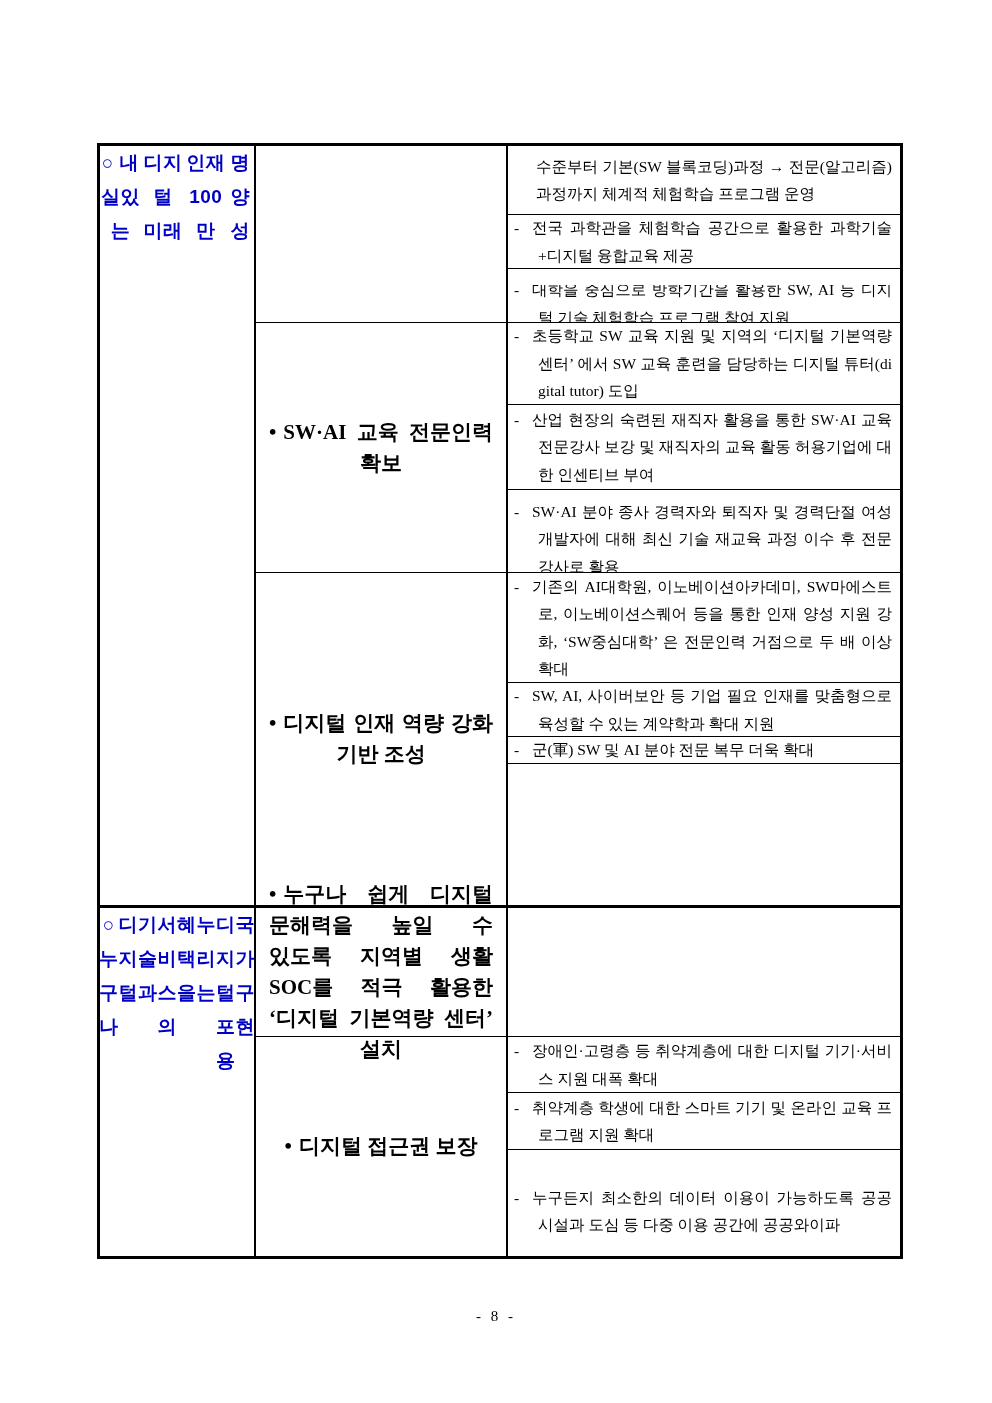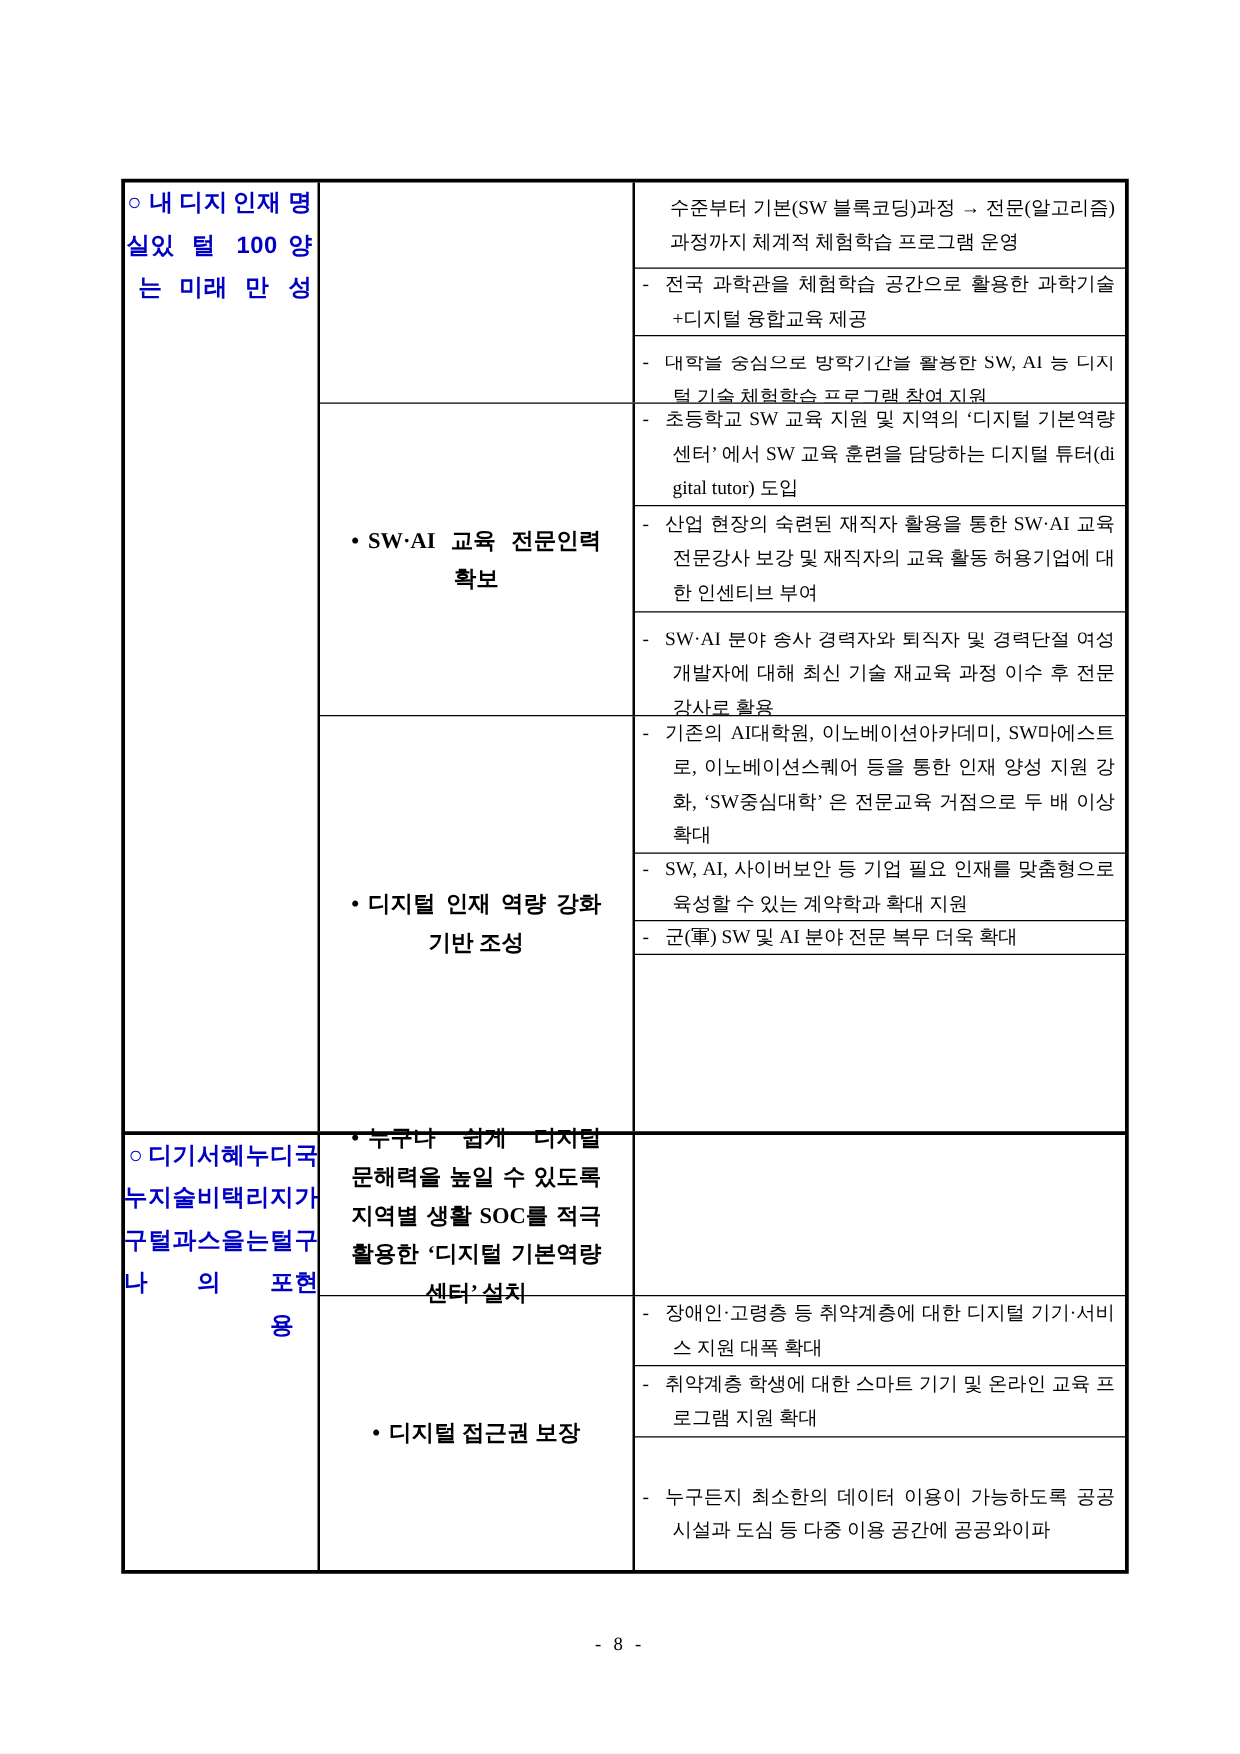--- a/index.html
+++ b/index.html
@@ -42,23 +42,23 @@
   .band.band-last { border-bottom:none; flex:1 1 auto; }
 
   .band-label {
     flex:0 0 252px; width:252px;
     border-right:2px solid #000;
     box-sizing:border-box;
     display:flex; align-items:center;
     padding:0 13px;
   }
   .label-text {
-    margin:12px; width:100%;
+    margin:0; width:100%;
     font-weight:bold;
-    font-size:18px; line-height:31px;
+    font-size:21px; line-height:31px;
     text-align:justify; text-align-last:center;
     word-break:keep-all;
   }
   .blt { display:inline-block; margin-right:7px; }
 
   .band-items { flex:1 1 auto; display:flex; flex-direction:column; min-width:0; overflow:hidden; }
   .item {
     border-bottom:1.5px solid #000;
     box-sizing:border-box;
     display:flex; align-items:center;
@@ -132,21 +132,21 @@
             </div>
           </div>
         </div>
 
         <div class="band band-last">
           <div class="band-label">
             <p class="label-text"><span class="blt">•</span><span>디지털 인재 역량 강화 기반 조성</span></p>
           </div>
           <div class="band-items">
             <div class="item" style="height:110px">
-              <p class="itx"><span class="mk">-</span><span>기존의 AI대학원, 이노베이션아카데미, SW마에스트로, 이노베이션스퀘어 등을 통한 인재 양성 지원 강화, ‘SW중심대학’ 은 전문교육 거점으로 두 배 이상 확대</span></p>
+              <p class="itx"><span class="mk">-</span><span>기존의 AI대학원, 이노베이션아카데미, SW마에스트로, 이노베이션스퀘어 등을 통한 인재 양성 지원 강화, ‘SW중심대학’ 은 전문인력 거점으로 두 배 이상 확대</span></p>
             </div>
             <div class="item" style="height:54px">
               <p class="itx"><span class="mk">-</span><span>SW, AI, 사이버보안 등 기업 필요 인재를 맞춤형으로 육성할 수 있는 계약학과 확대 지원</span></p>
             </div>
             <div class="item" style="height:27px">
               <p class="itx"><span class="mk">-</span><span>군(軍) SW 및 AI 분야 전문 복무 더욱 확대</span></p>
             </div>
           </div>
         </div>
 

